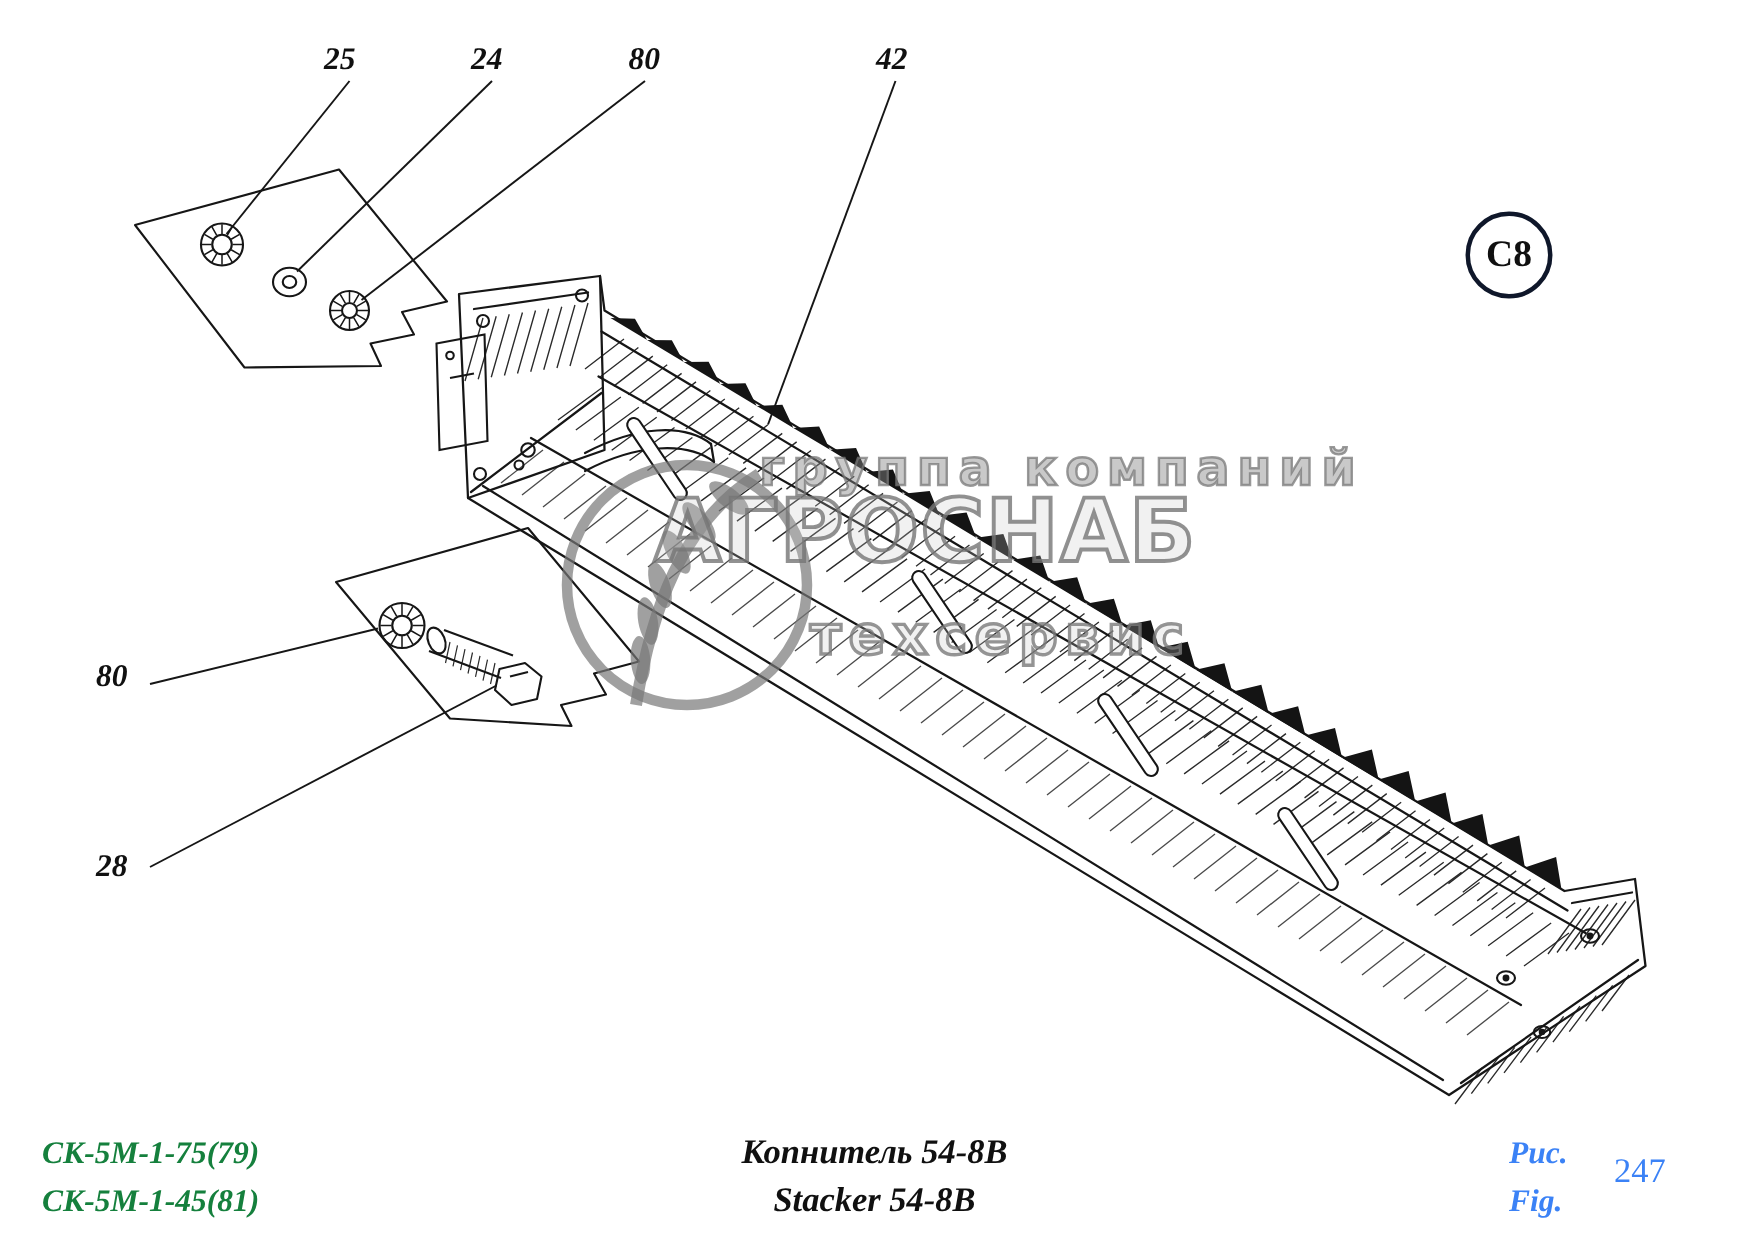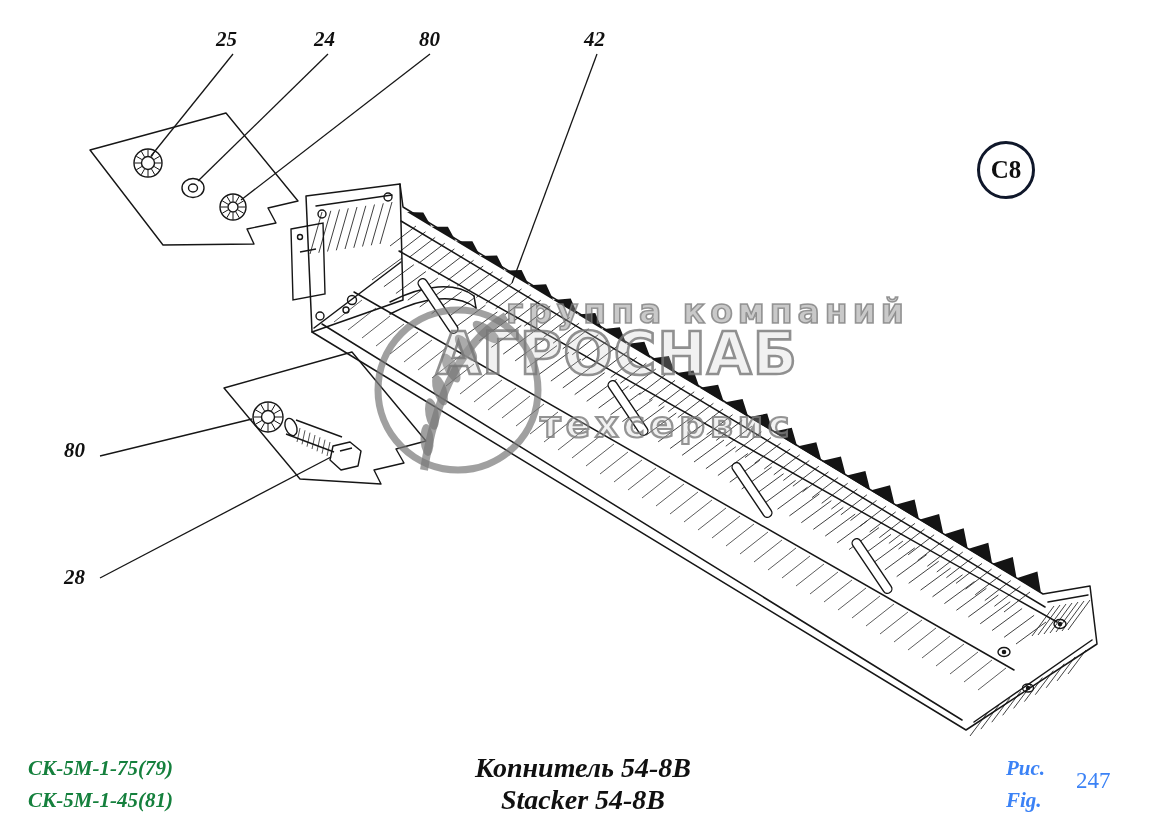--- a/index.html
+++ b/index.html
@@ -15,21 +15,21 @@
        color:rgba(200,200,200,0.25);-webkit-text-stroke:2.6px rgba(118,118,118,0.8);}
   .wm3{left:540px;top:404px;font-size:36px;font-weight:700;letter-spacing:5px;
        color:rgba(200,200,200,0.25);-webkit-text-stroke:2.2px rgba(122,122,122,0.8);}
   .callout{position:absolute;z-index:3;font-style:italic;font-weight:700;font-size:21px;color:#101010;}
   .badge{position:absolute;left:977px;top:141px;width:52px;height:52px;border:3px solid #0f172a;
          border-radius:50%;display:flex;align-items:center;justify-content:center;z-index:3;
          font-weight:700;font-size:25px;color:#101010;}
   .footer-left{position:absolute;left:28px;top:752px;z-index:3;font-style:italic;font-weight:700;
                font-size:21px;line-height:32px;color:#15803d;}
   .footer-center{position:absolute;left:418px;top:752px;width:330px;text-align:center;z-index:3;
-                 font-style:italic;font-weight:700;font-size:28px;line-height:32px;color:#101010;}
+                 font-style:italic;font-weight:700;font-size:23px;line-height:32px;color:#101010;}
   .footer-fig{position:absolute;left:1006px;top:752px;z-index:3;font-style:italic;font-weight:700;
               font-size:21px;line-height:32px;color:#3b82f6;}
   .fig-number{position:absolute;left:1076px;top:768px;z-index:3;font-weight:400;font-size:23px;color:#3b82f6;}
 </style>
 </head>
 <body>
 
 <div class="canvas">
 
   <svg id="diagram" width="1176" height="828" viewBox="0 0 1176 828">

